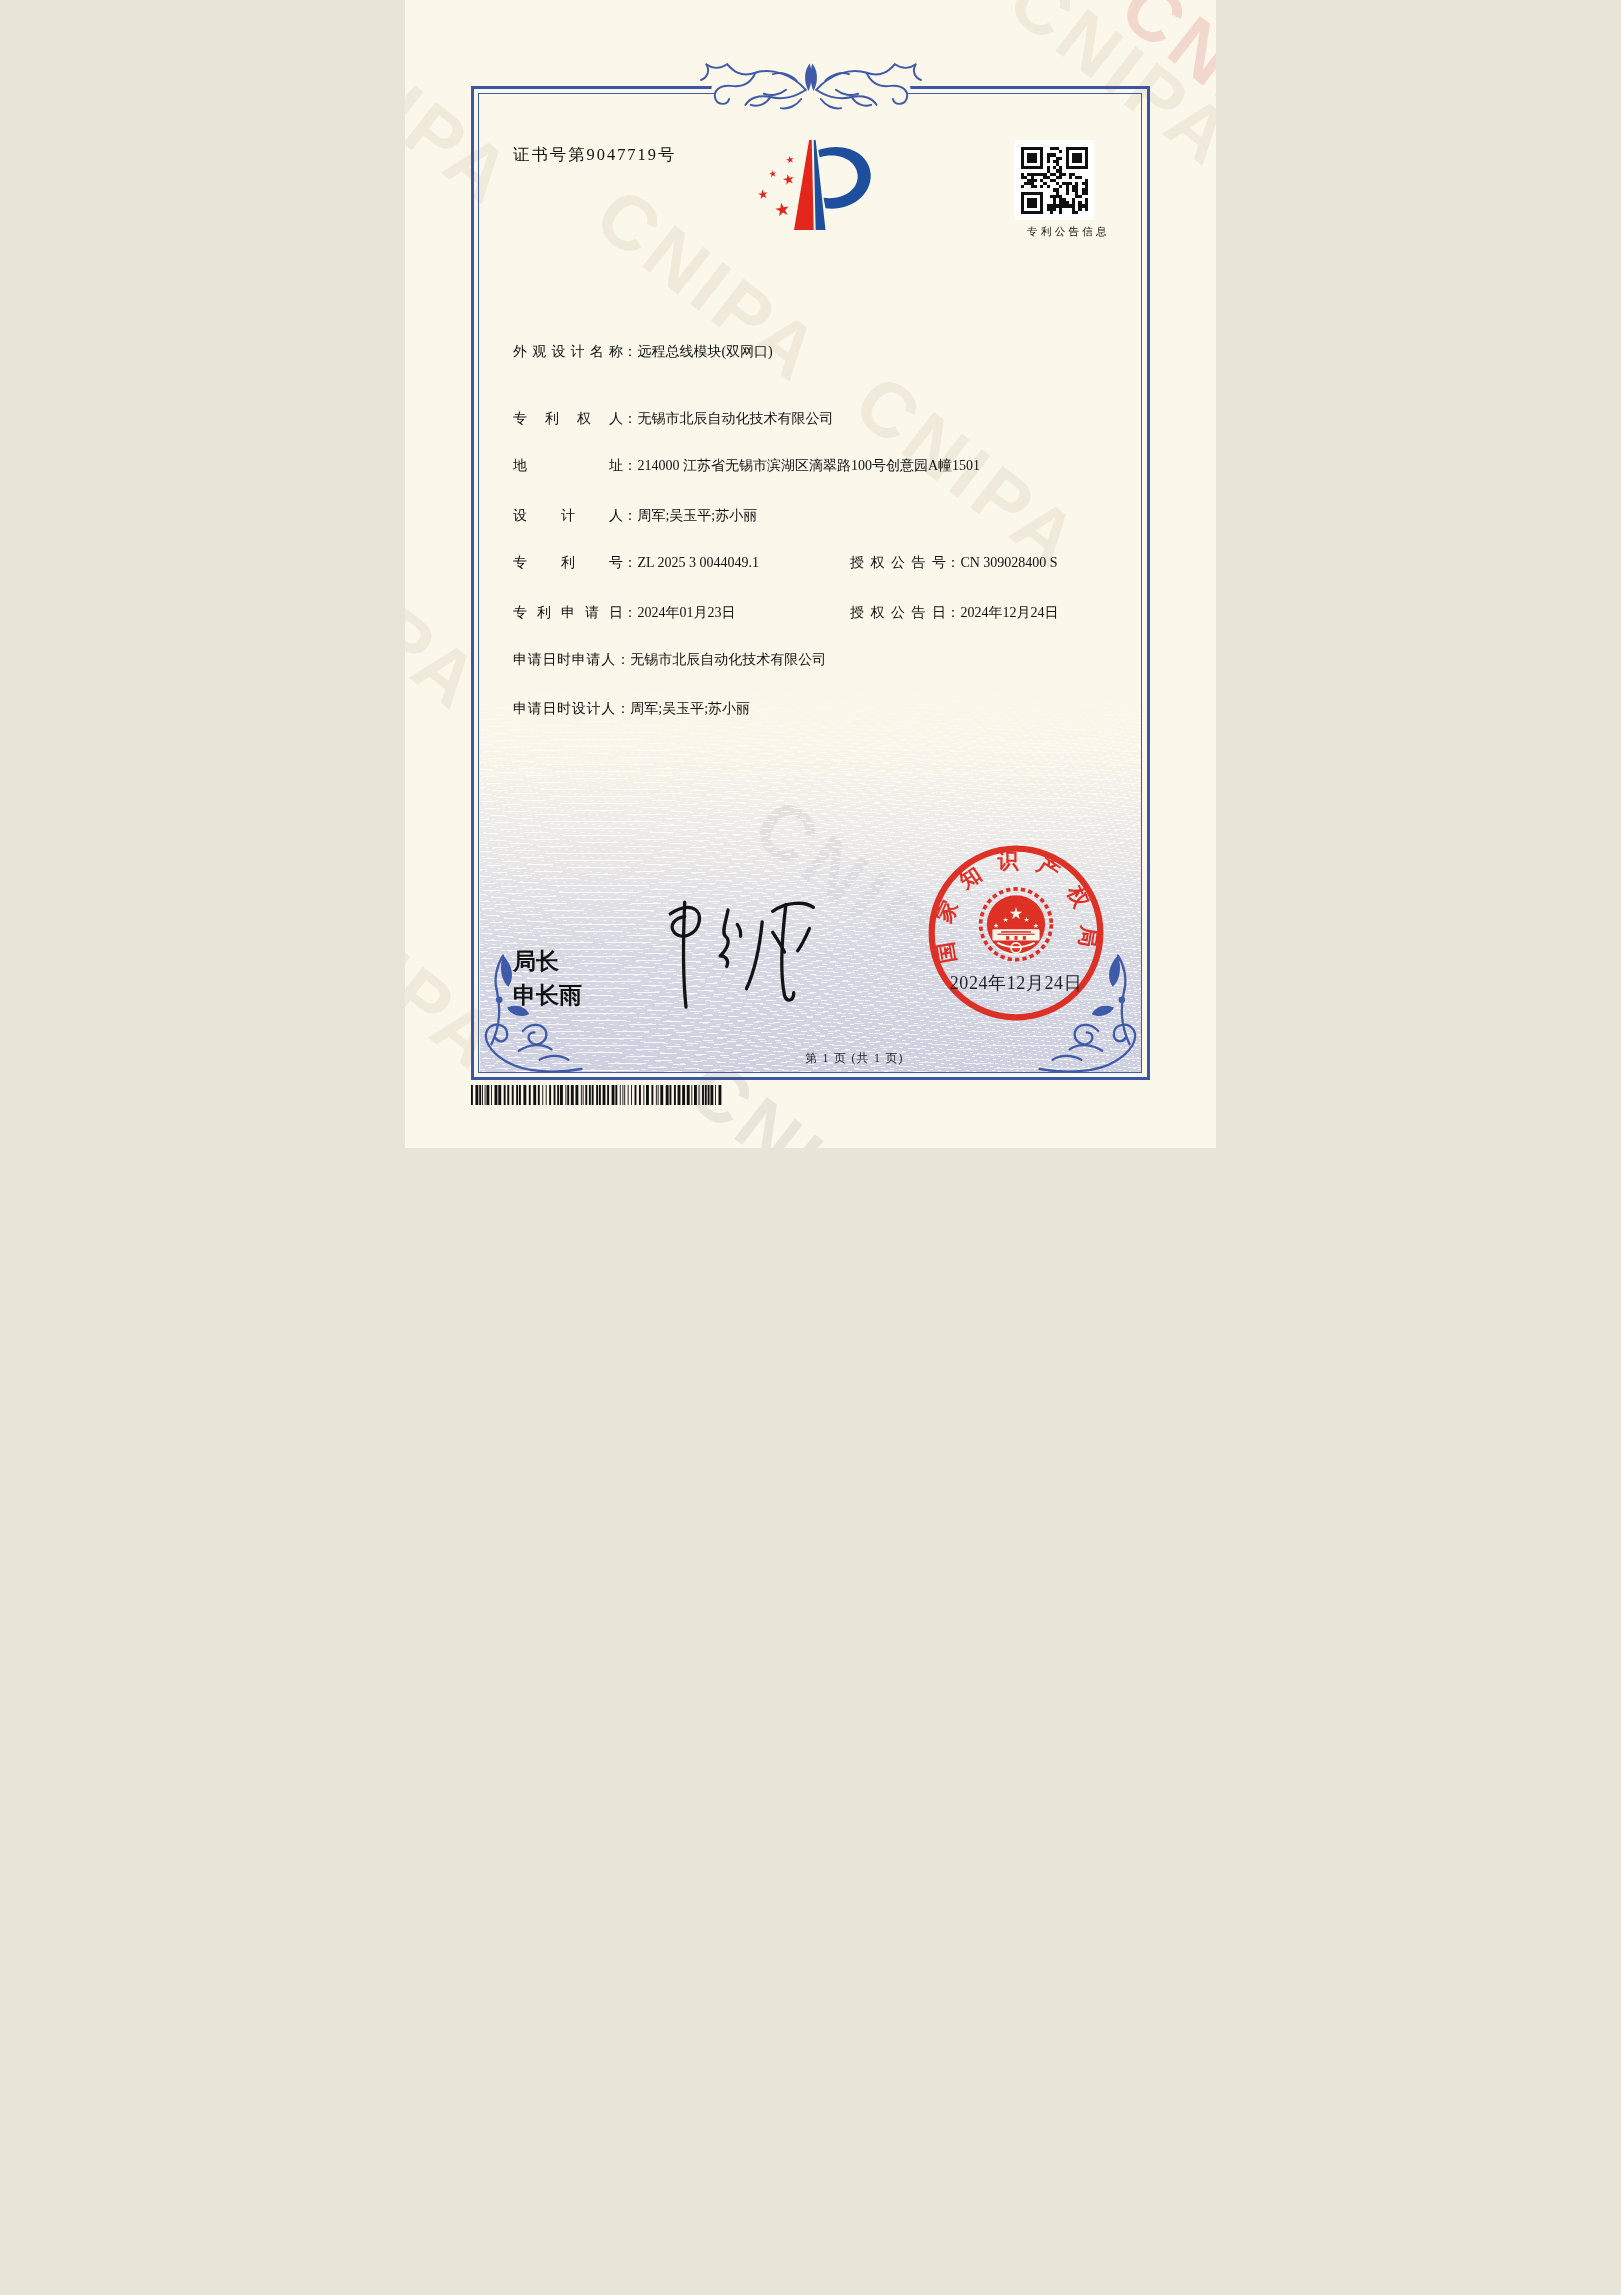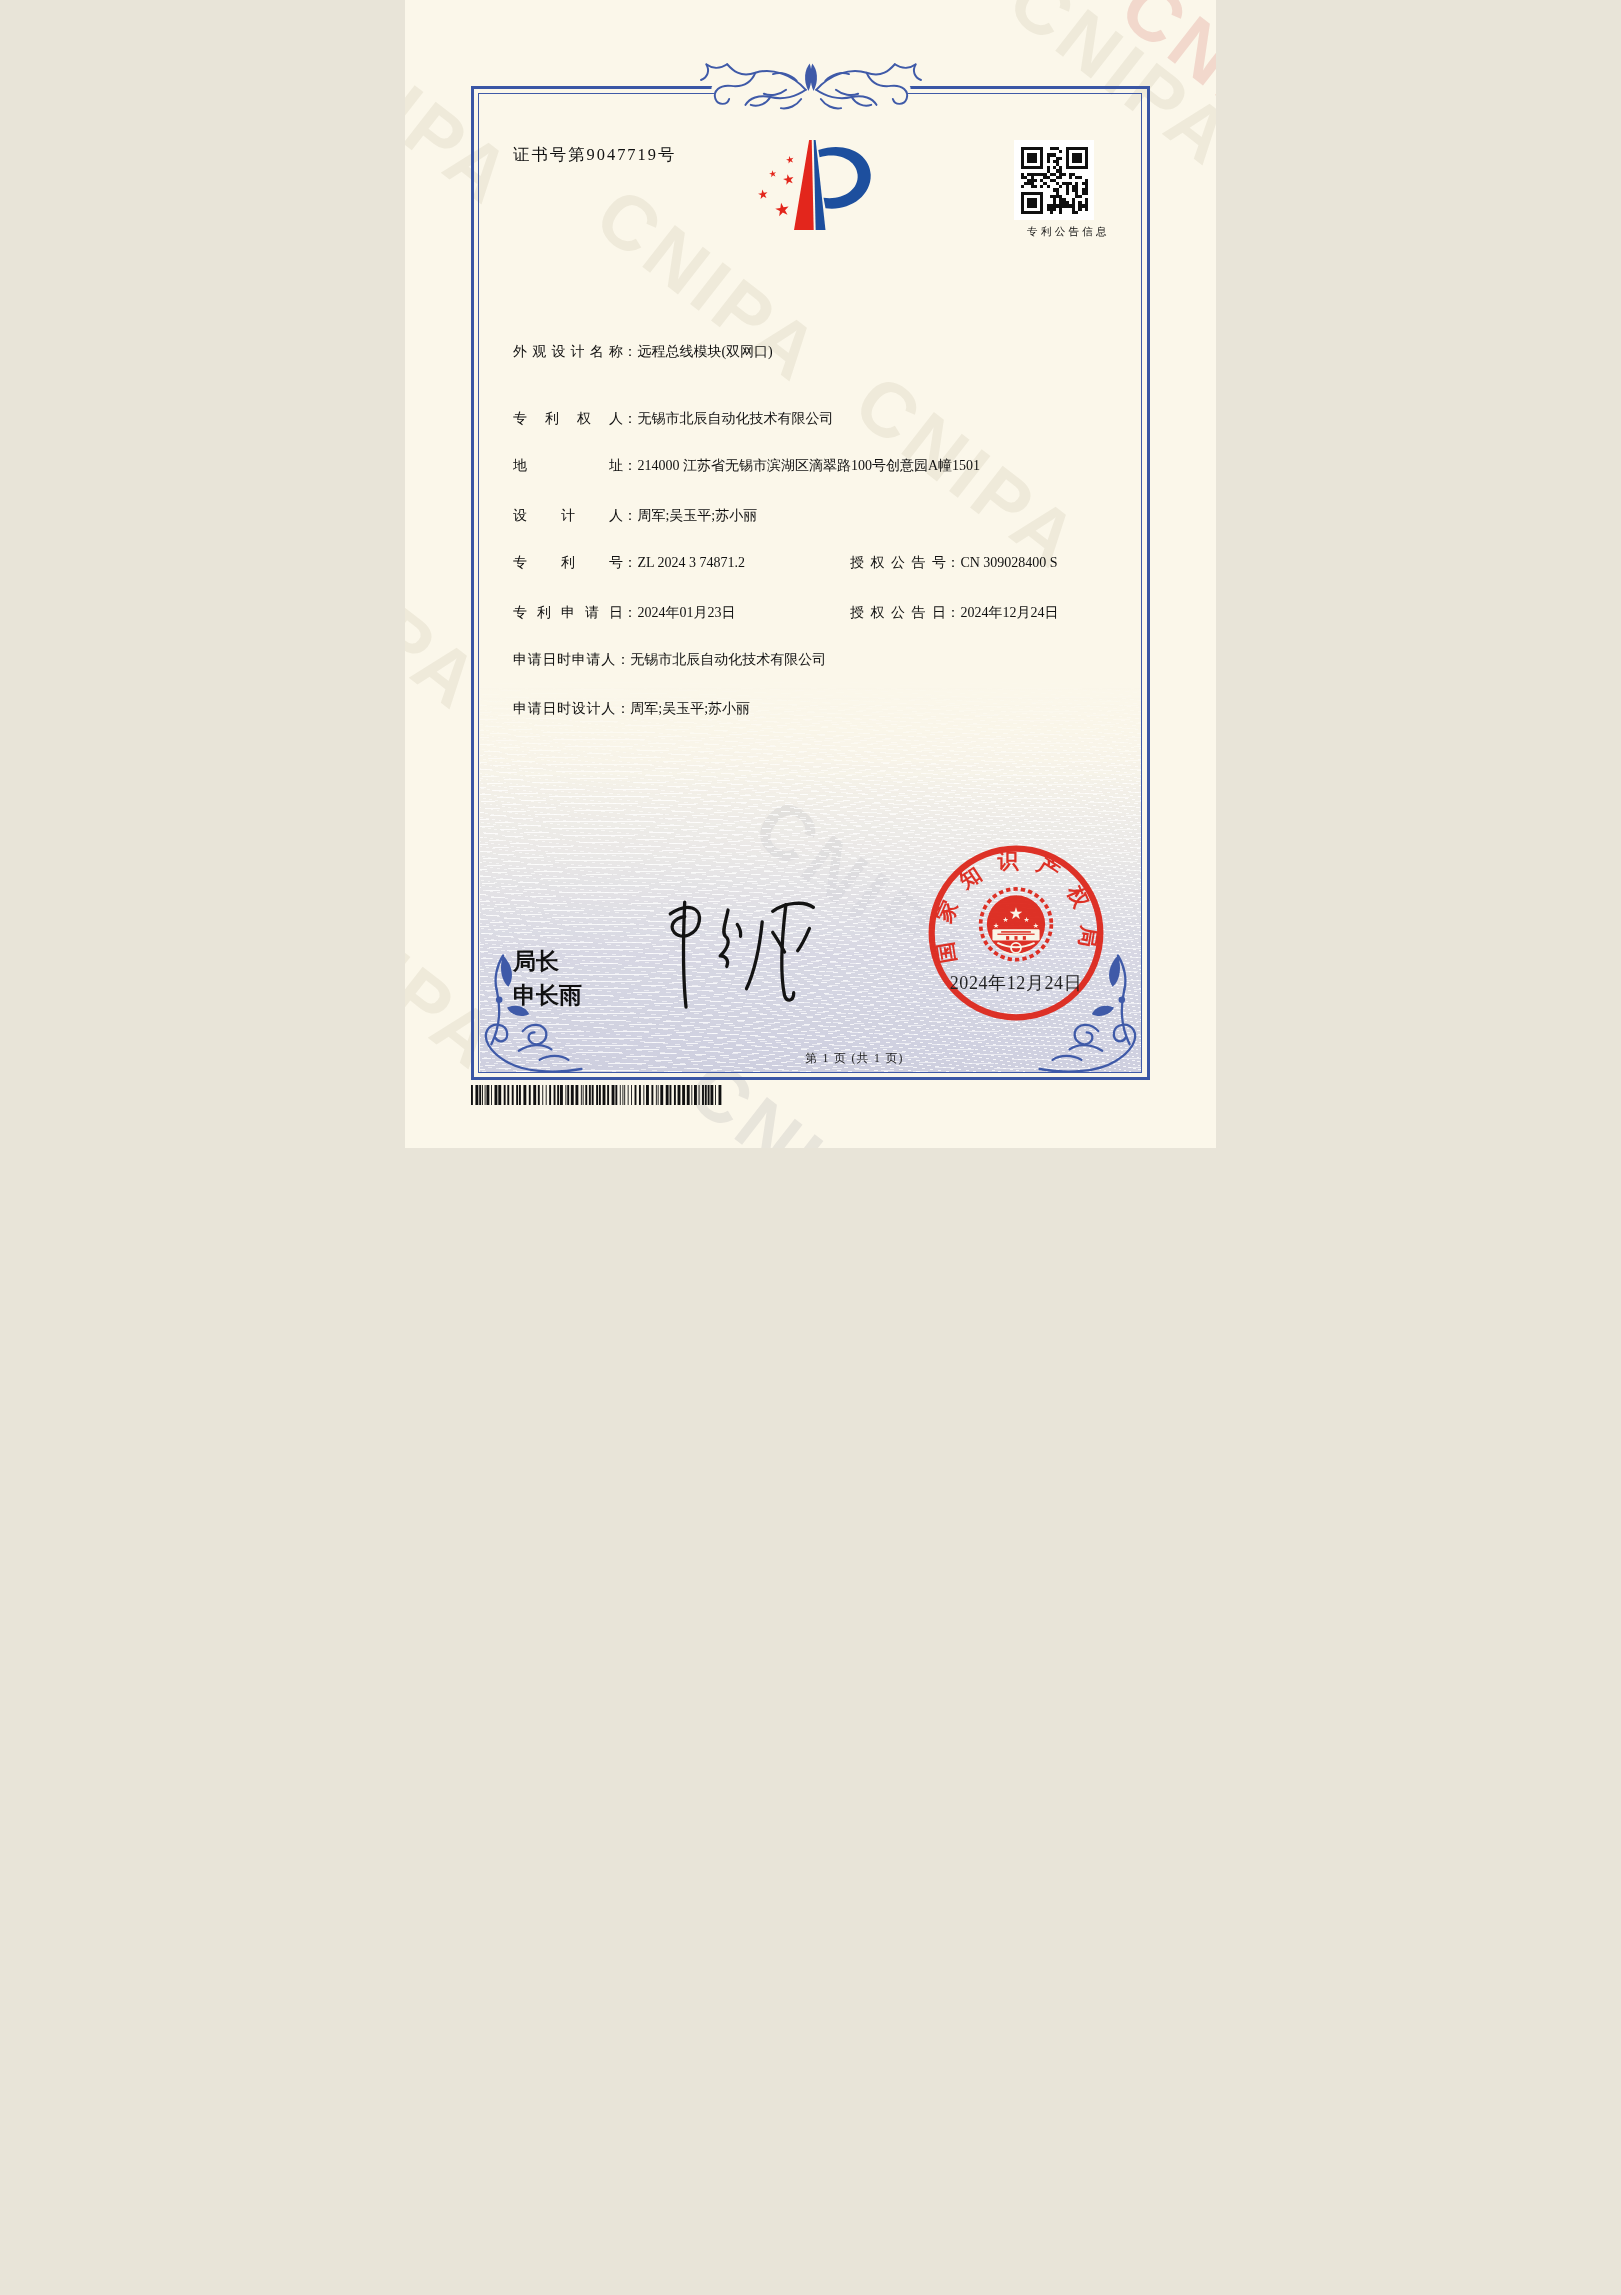--- a/index.html
+++ b/index.html
@@ -384,21 +384,21 @@
     <div class="row r2">
       <span class="lbl">专利权人</span><span class="colon">：</span><span class="val">无锡市北辰自动化技术有限公司</span>
     </div>
     <div class="row r3">
       <span class="lbl">地址</span><span class="colon">：</span><span class="val">214000 江苏省无锡市滨湖区滴翠路100号创意园A幢1501</span>
     </div>
     <div class="row r4">
       <span class="lbl">设计人</span><span class="colon">：</span><span class="val">周军;吴玉平;苏小丽</span>
     </div>
     <div class="row r5">
-      <span class="lbl">专利号</span><span class="colon">：</span><span class="val">ZL 2024 3 74871.2</span>
+      <span class="lbl">专利号</span><span class="colon">：</span><span class="val">ZL 2025 3 0044049.1</span>
       <span class="col2">
         <span class="lbl2">授权公告号</span><span class="colon">：</span><span class="val">CN 309028400 S</span>
       </span>
     </div>
     <div class="row r6">
       <span class="lbl">专利申请日</span><span class="colon">：</span><span class="val">2024年01月23日</span>
       <span class="col2">
         <span class="lbl2">授权公告日</span><span class="colon">：</span><span class="val">2024年12月24日</span>
       </span>
     </div>

